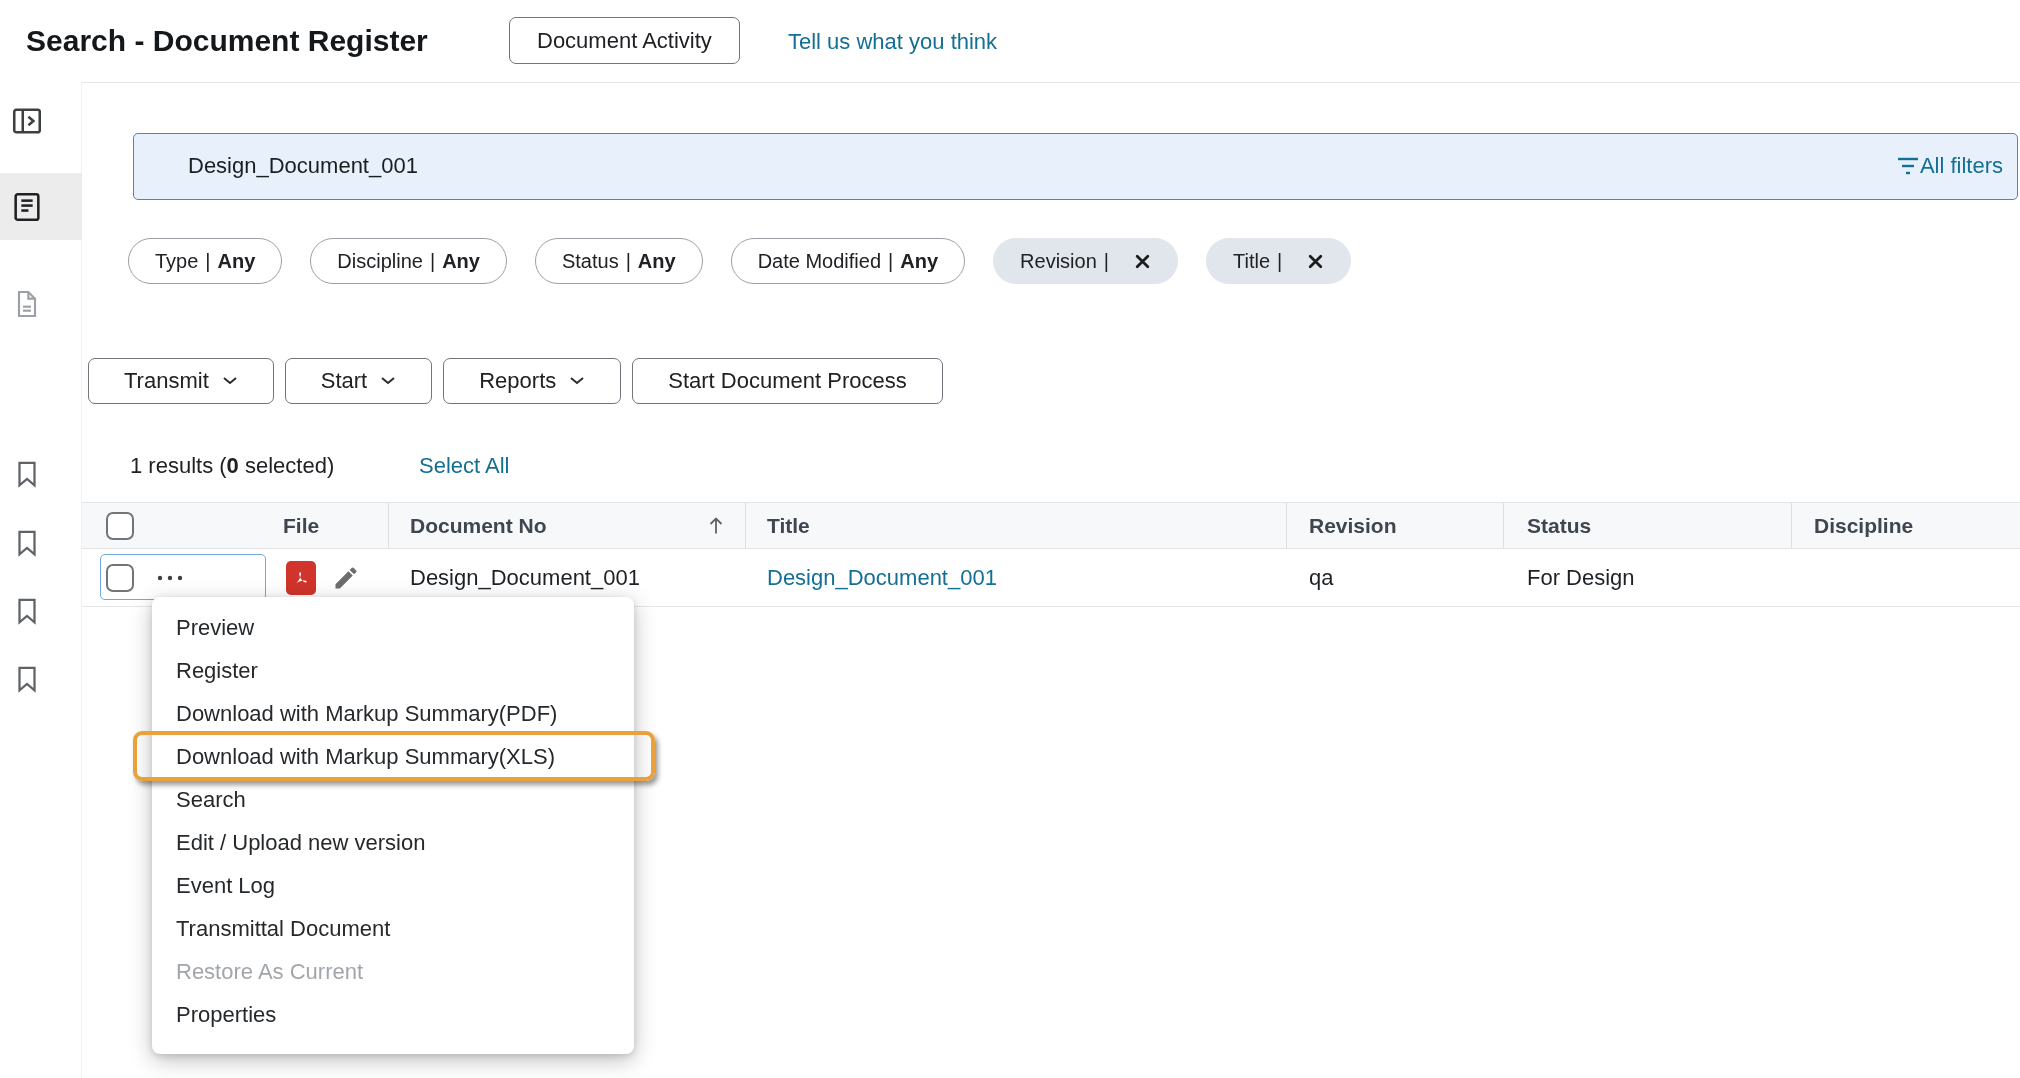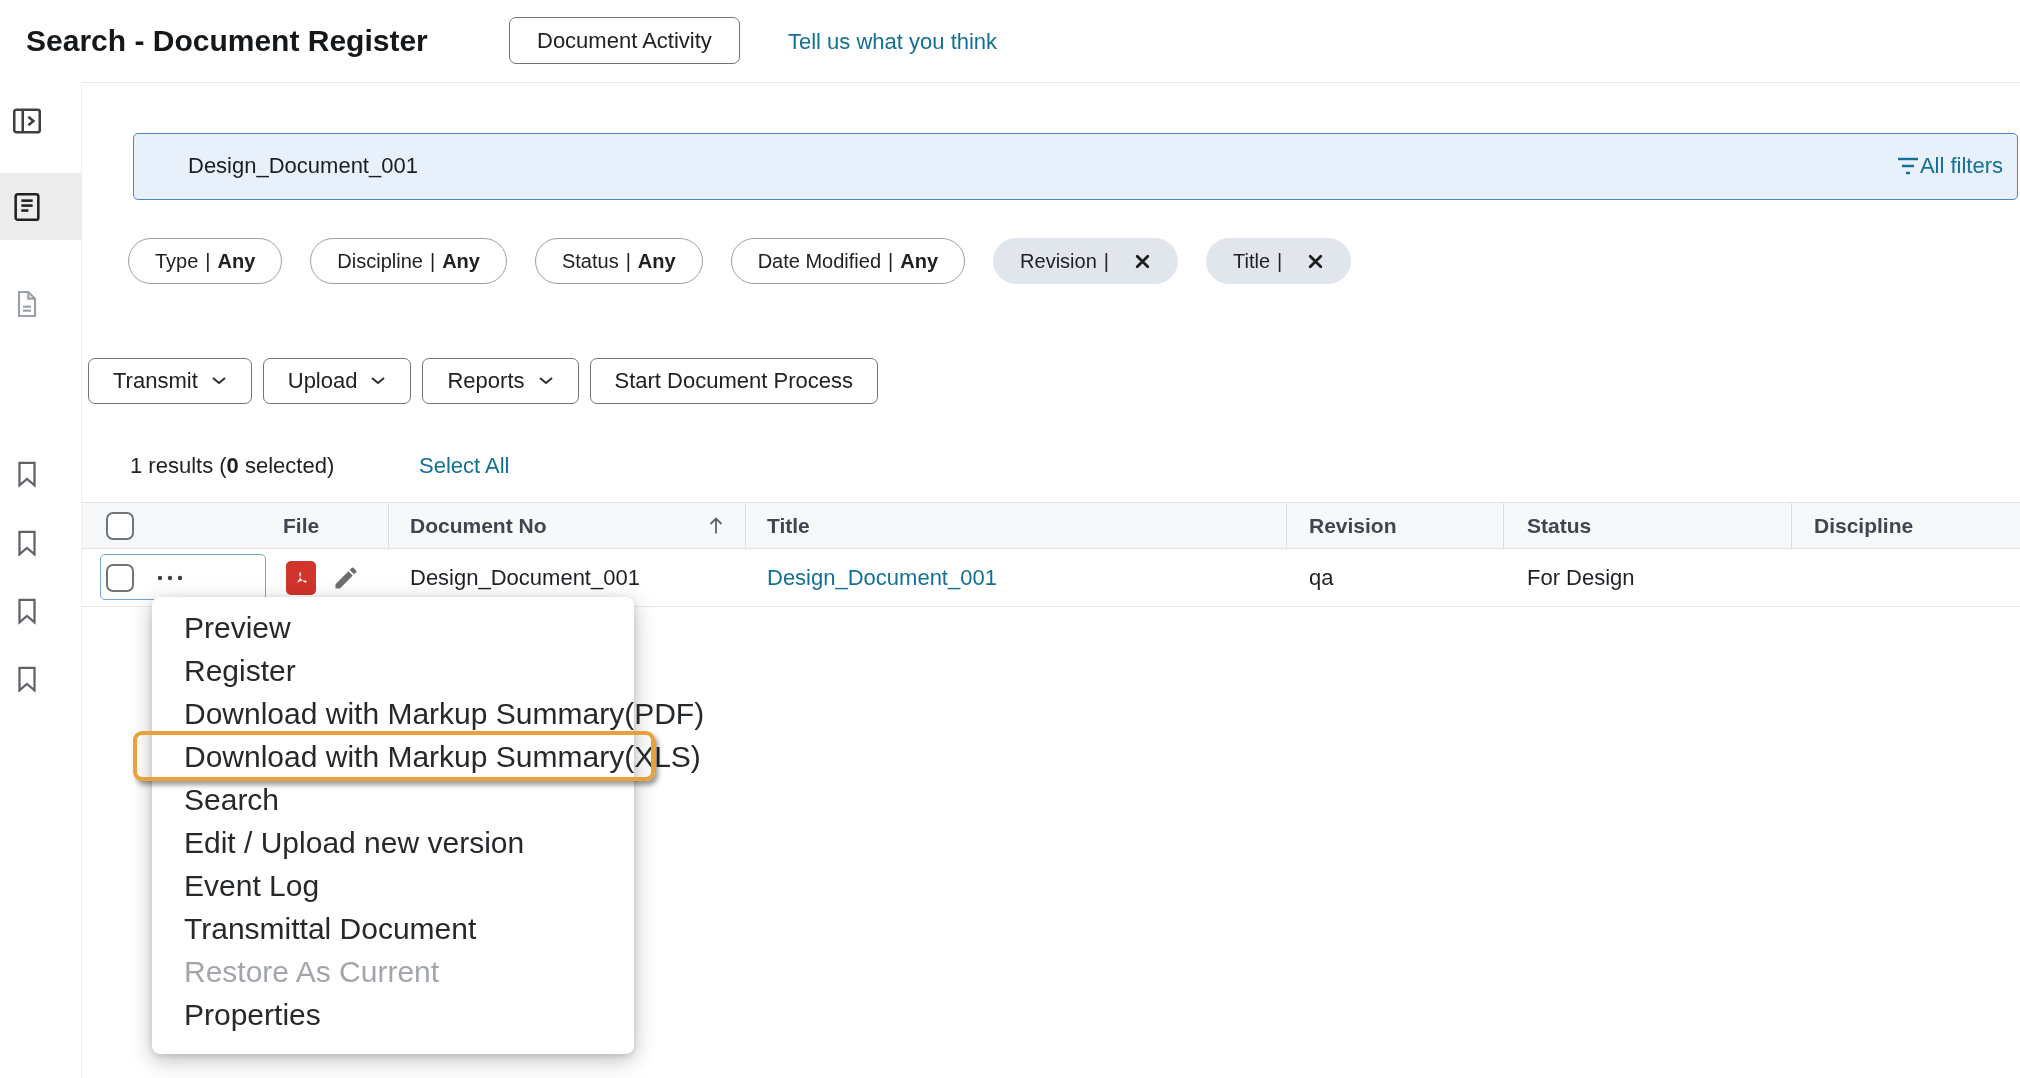--- a/index.html
+++ b/index.html
@@ -33,21 +33,21 @@
   .chips { position:absolute; left:128px; top:238px; display:flex; gap:28px; }
   .chip { height:46px; display:inline-flex; align-items:center; padding:12px 26px;
     border:1px solid #9aa0a6; border-radius:23px; font-size:20px; color:#202124; background:#fff; cursor:pointer; white-space:nowrap; }
   .chip .sep { margin:0 7px; }
   .chip b { font-weight:700; }
   .chip.active { background:#e0e6ec; border-color:#e0e6ec; }
   .chip-close { display:inline-flex; margin-left:18px; cursor:pointer; }
 
   
   .toolbar { position:absolute; left:88px; top:358px; display:flex; gap:11px; }
-  .tbtn { height:46px; padding:0 24px; background:#fff; border:1px solid #6f757a; border-radius:7px;
+  .tbtn { height:46px; padding:0 35px; background:#fff; border:1px solid #6f757a; border-radius:7px;
     font-size:22px; color:#202124; display:inline-flex; align-items:center; gap:13px; cursor:pointer; font-family:inherit; }
 
   
   .results { position:absolute; left:130px; top:452px; font-size:22px; line-height:28px; color:#202124; }
   .select-all { position:absolute; left:419px; top:452px; font-size:22px; line-height:28px; color:#136f93; cursor:pointer; text-decoration:none; }
 
   
   .thead { position:absolute; left:82px; right:0; top:502px; height:47px; background:#f7f8f9;
     border-top:1px solid #e3e4e6; border-bottom:1px solid #e3e4e6; }
   .th { position:absolute; top:0; height:45px; line-height:45px; font-size:21px; font-weight:700; color:#3f4650; cursor:pointer; }
@@ -70,21 +70,21 @@
   .pencil-icon { position:absolute; left:250px; top:15px; cursor:pointer; }
   .td { position:absolute; top:0; height:58px; line-height:58px; font-size:22px; color:#1d2125; white-space:nowrap; }
   .td-docno { left:328px; }
   .td-title { left:685px; color:#136f93; cursor:pointer; }
   .td-rev { left:1227px; } .td-status { left:1445px; } .td-disc { left:1732px; }
 
   
   .menu { position:absolute; left:152px; top:597px; width:482px; height:457px; background:#fff;
     border-radius:8px; box-shadow:0 6px 22px rgba(0,0,0,.25), 0 2px 6px rgba(0,0,0,.12);
     padding-top:9px; z-index:5; }
-  .menu-item { height:43px; line-height:43px; padding-left:32px; font-size:30px; color:#26292c; cursor:pointer; white-space:nowrap; }
+  .menu-item { height:43px; line-height:43px; padding-left:24px; font-size:22px; color:#26292c; cursor:pointer; white-space:nowrap; }
   .menu-item.disabled { color:#a2a6ab; cursor:default; }
   .xls-highlight { position:absolute; left:133px; top:731px; width:522px; height:50px;
     border:4px solid #e9a23b; border-radius:9px; box-shadow:3px 4px 5px rgba(0,0,0,.4);
     z-index:6; pointer-events:none; }
 </style>
 </head>
 <body>
 
 <div class="page">
 
@@ -196,21 +196,21 @@
   </div>
 
   <div class="toolbar">
     <button class="tbtn">
       <span>Transmit</span>
       <svg width="16" height="10" viewBox="0 0 16 10" fill="none" stroke="#2b2b2b" stroke-width="2">
           <path d="M2 2l6 5 6-5"></path>
         </svg>
     </button>
     <button class="tbtn">
-      <span>Upload</span>
+      <span>Start</span>
       <svg width="16" height="10" viewBox="0 0 16 10" fill="none" stroke="#2b2b2b" stroke-width="2">
           <path d="M2 2l6 5 6-5"></path>
         </svg>
     </button>
     <button class="tbtn">
       <span>Reports</span>
       <svg width="16" height="10" viewBox="0 0 16 10" fill="none" stroke="#2b2b2b" stroke-width="2">
           <path d="M2 2l6 5 6-5"></path>
         </svg>
     </button>

